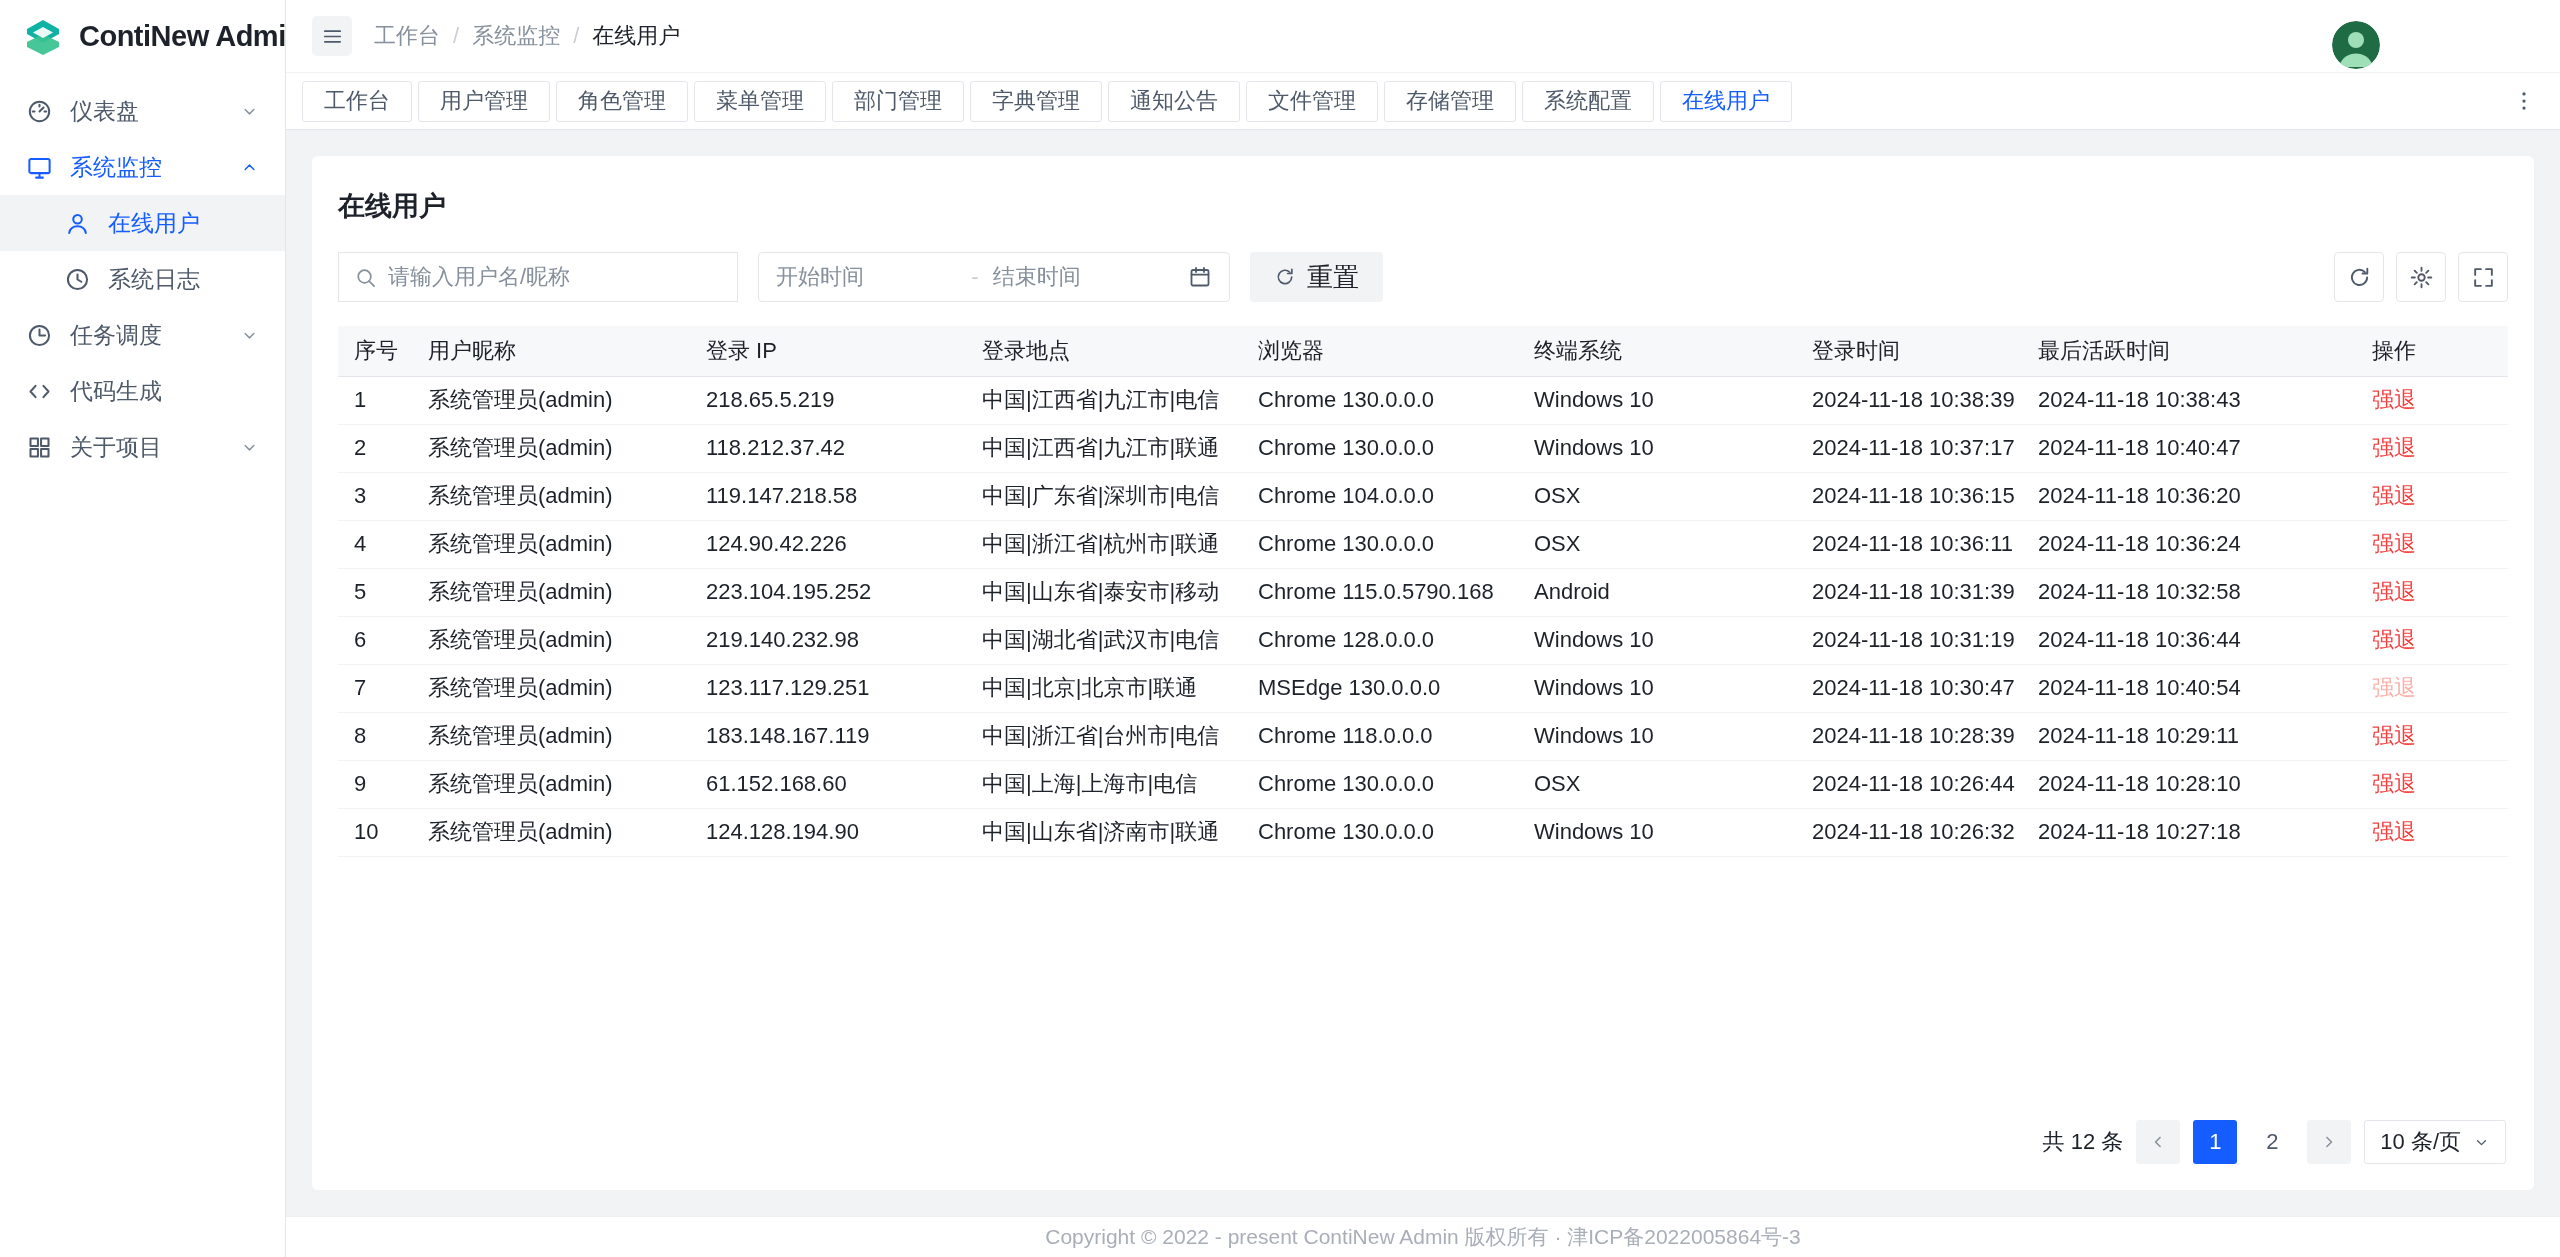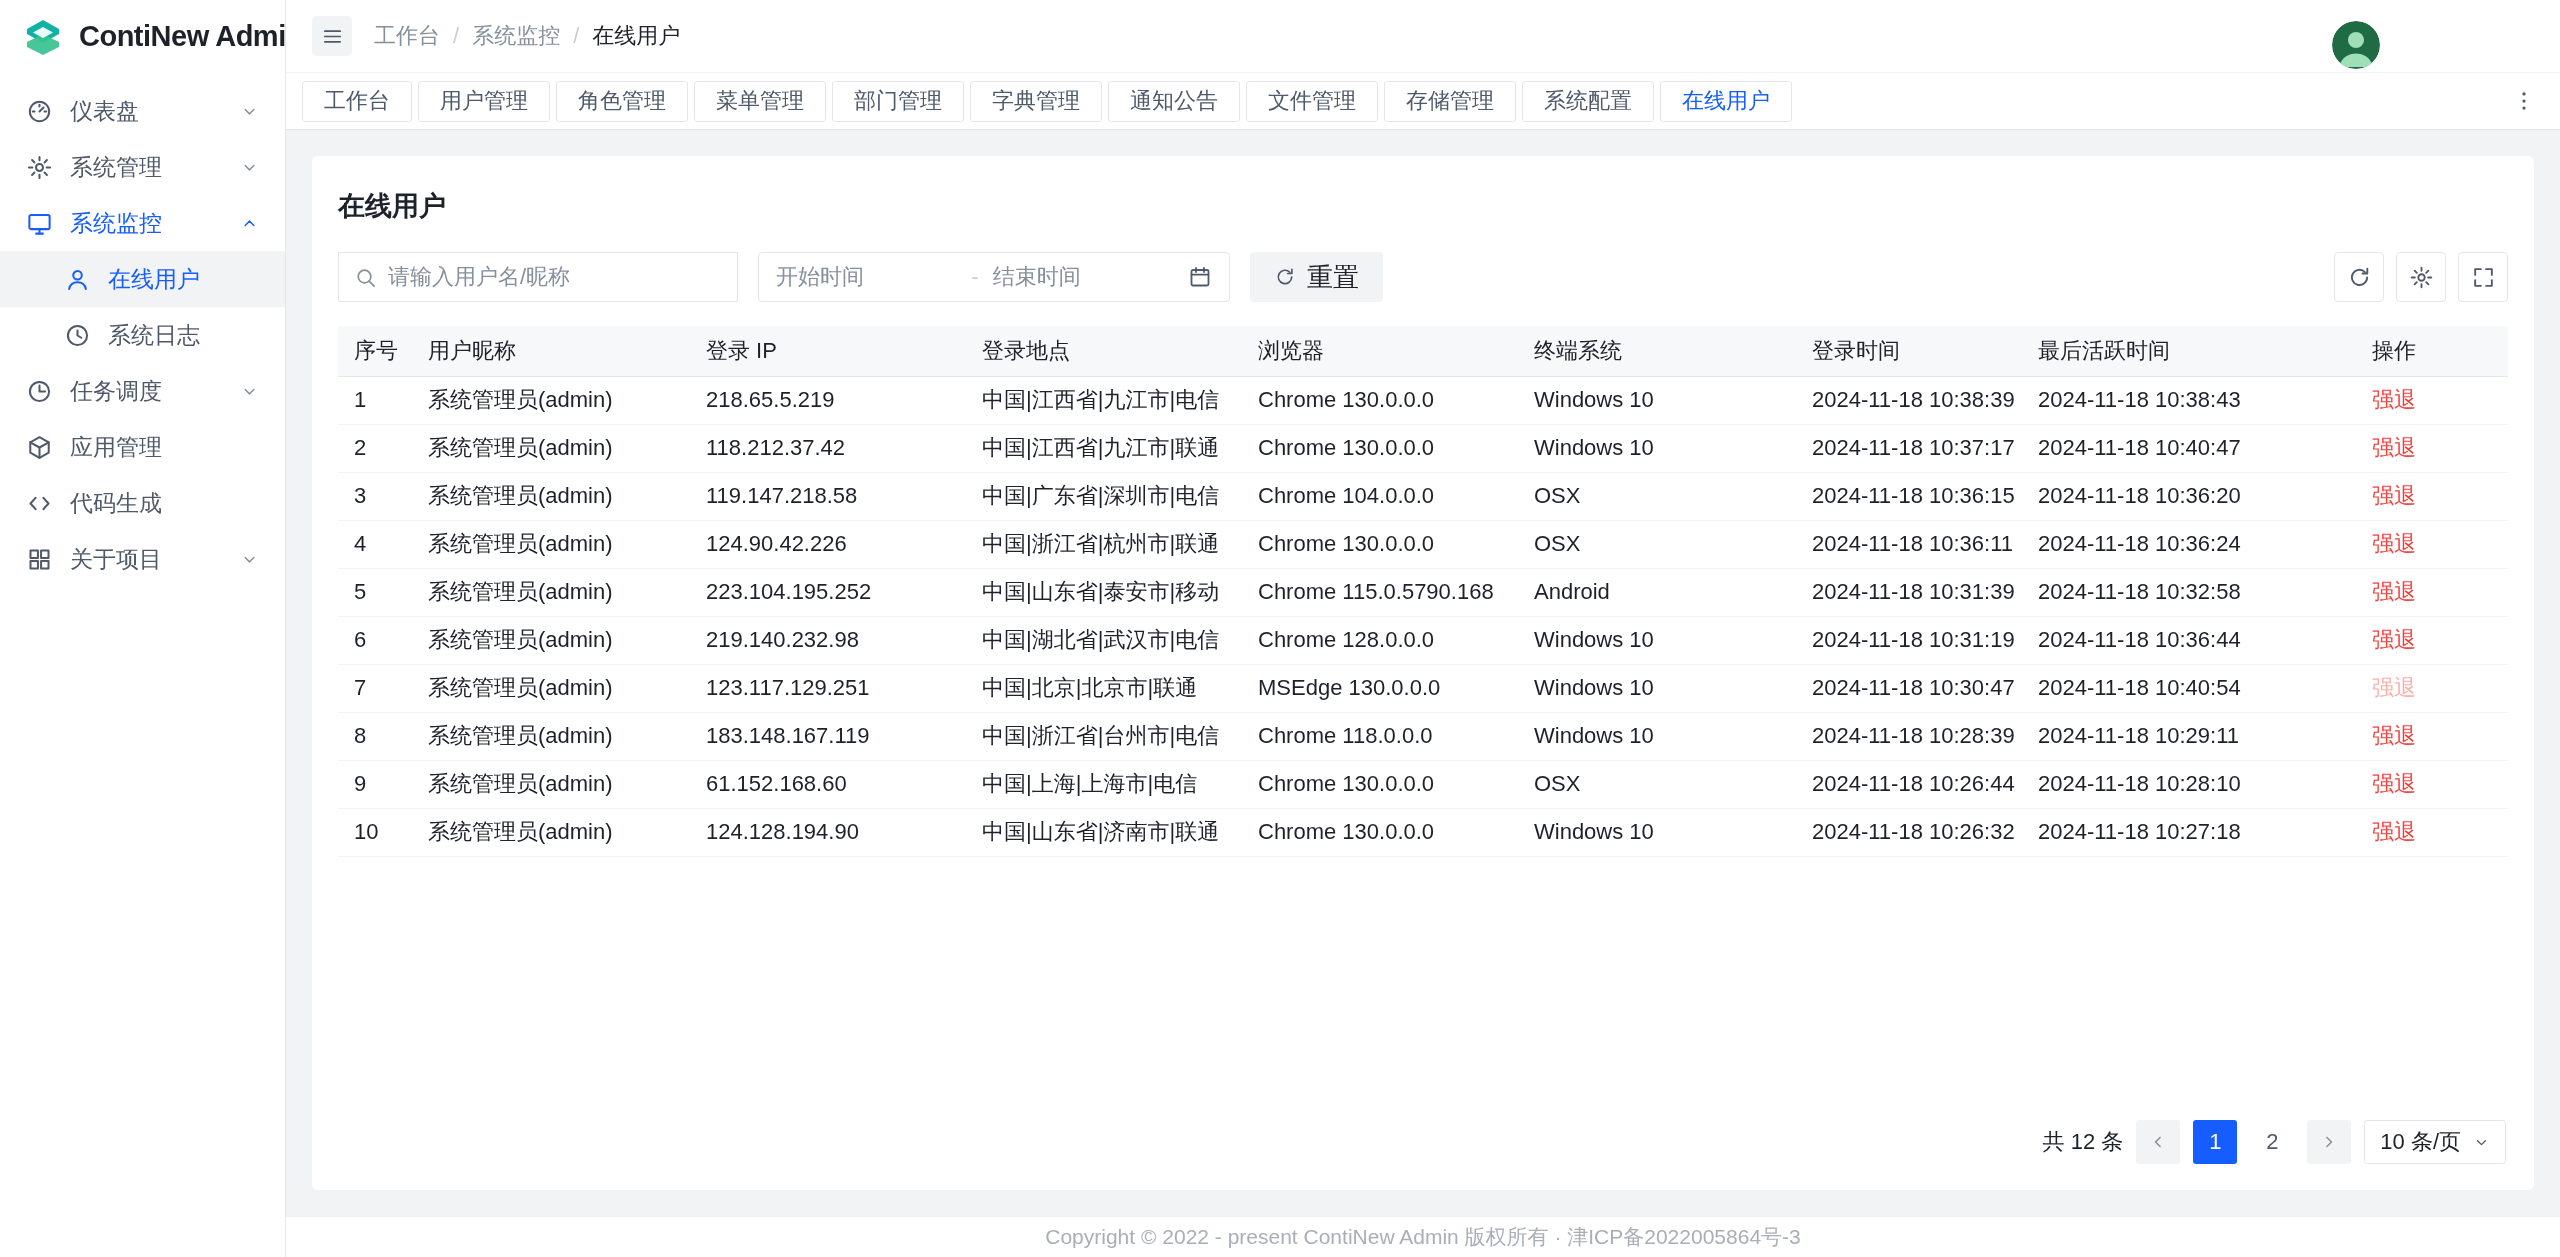--- a/index.html
+++ b/index.html
@@ -137,34 +137,20 @@
             <path d="M12 12l3.6-3.6M12 6v1.6M6 12h1.6M16.4 12H18"></path>
           </svg>
         </span>
         <span class="menu-label">仪表盘</span>
         <span class="icon chev">
           <svg viewBox="0 0 24 24">
             <path d="M6.5 9.5 12 15l5.5-5.5"></path>
           </svg>
         </span>
       </div>
-      <div class="menu-item">
-        <span class="icon">
-          <svg viewBox="0 0 24 24">
-            <circle cx="12" cy="12" r="3.1"></circle>
-            <path d="M12 2.6v3M12 18.4v3M2.6 12h3M18.4 12h3M5.4 5.4l2.1 2.1M16.5 16.5l2.1 2.1M18.6 5.4l-2.1 2.1M7.5 16.5l-2.1 2.1"></path>
-          </svg>
-        </span>
-        <span class="menu-label">系统管理</span>
-        <span class="icon chev">
-          <svg viewBox="0 0 24 24">
-            <path d="M6.5 9.5 12 15l5.5-5.5"></path>
-          </svg>
-        </span>
-      </div>
       <div class="menu-item parent-active">
         <span class="icon">
           <svg viewBox="0 0 24 24">
             <rect x="3" y="4.5" width="18" height="12.5" rx="1.5"></rect>
             <path d="M9 21h6M12 17.2V21"></path>
           </svg>
         </span>
         <span class="menu-label">系统监控</span>
         <span class="icon chev">
           <svg viewBox="0 0 24 24">
@@ -196,29 +182,20 @@
             <circle cx="12" cy="12" r="8.5"></circle>
             <path d="M12 6.6V12h5"></path>
           </svg>
         </span>
         <span class="menu-label">任务调度</span>
         <span class="icon chev">
           <svg viewBox="0 0 24 24">
             <path d="M6.5 9.5 12 15l5.5-5.5"></path>
           </svg>
         </span>
-      </div>
-      <div class="menu-item">
-        <span class="icon">
-          <svg viewBox="0 0 24 24">
-            <path d="M12 2.8l8.2 4.6v9.2L12 21.2 3.8 16.6V7.4z"></path>
-            <path d="M12 12l8.2-4.6M12 12L3.8 7.4M12 12v9.2"></path>
-          </svg>
-        </span>
-        <span class="menu-label">应用管理</span>
       </div>
       <div class="menu-item">
         <span class="icon">
           <svg viewBox="0 0 24 24">
             <path d="M8.5 7 4 12l4.5 5M15.5 7 20 12l-4.5 5"></path>
           </svg>
         </span>
         <span class="menu-label">代码生成</span>
       </div>
       <div class="menu-item">

